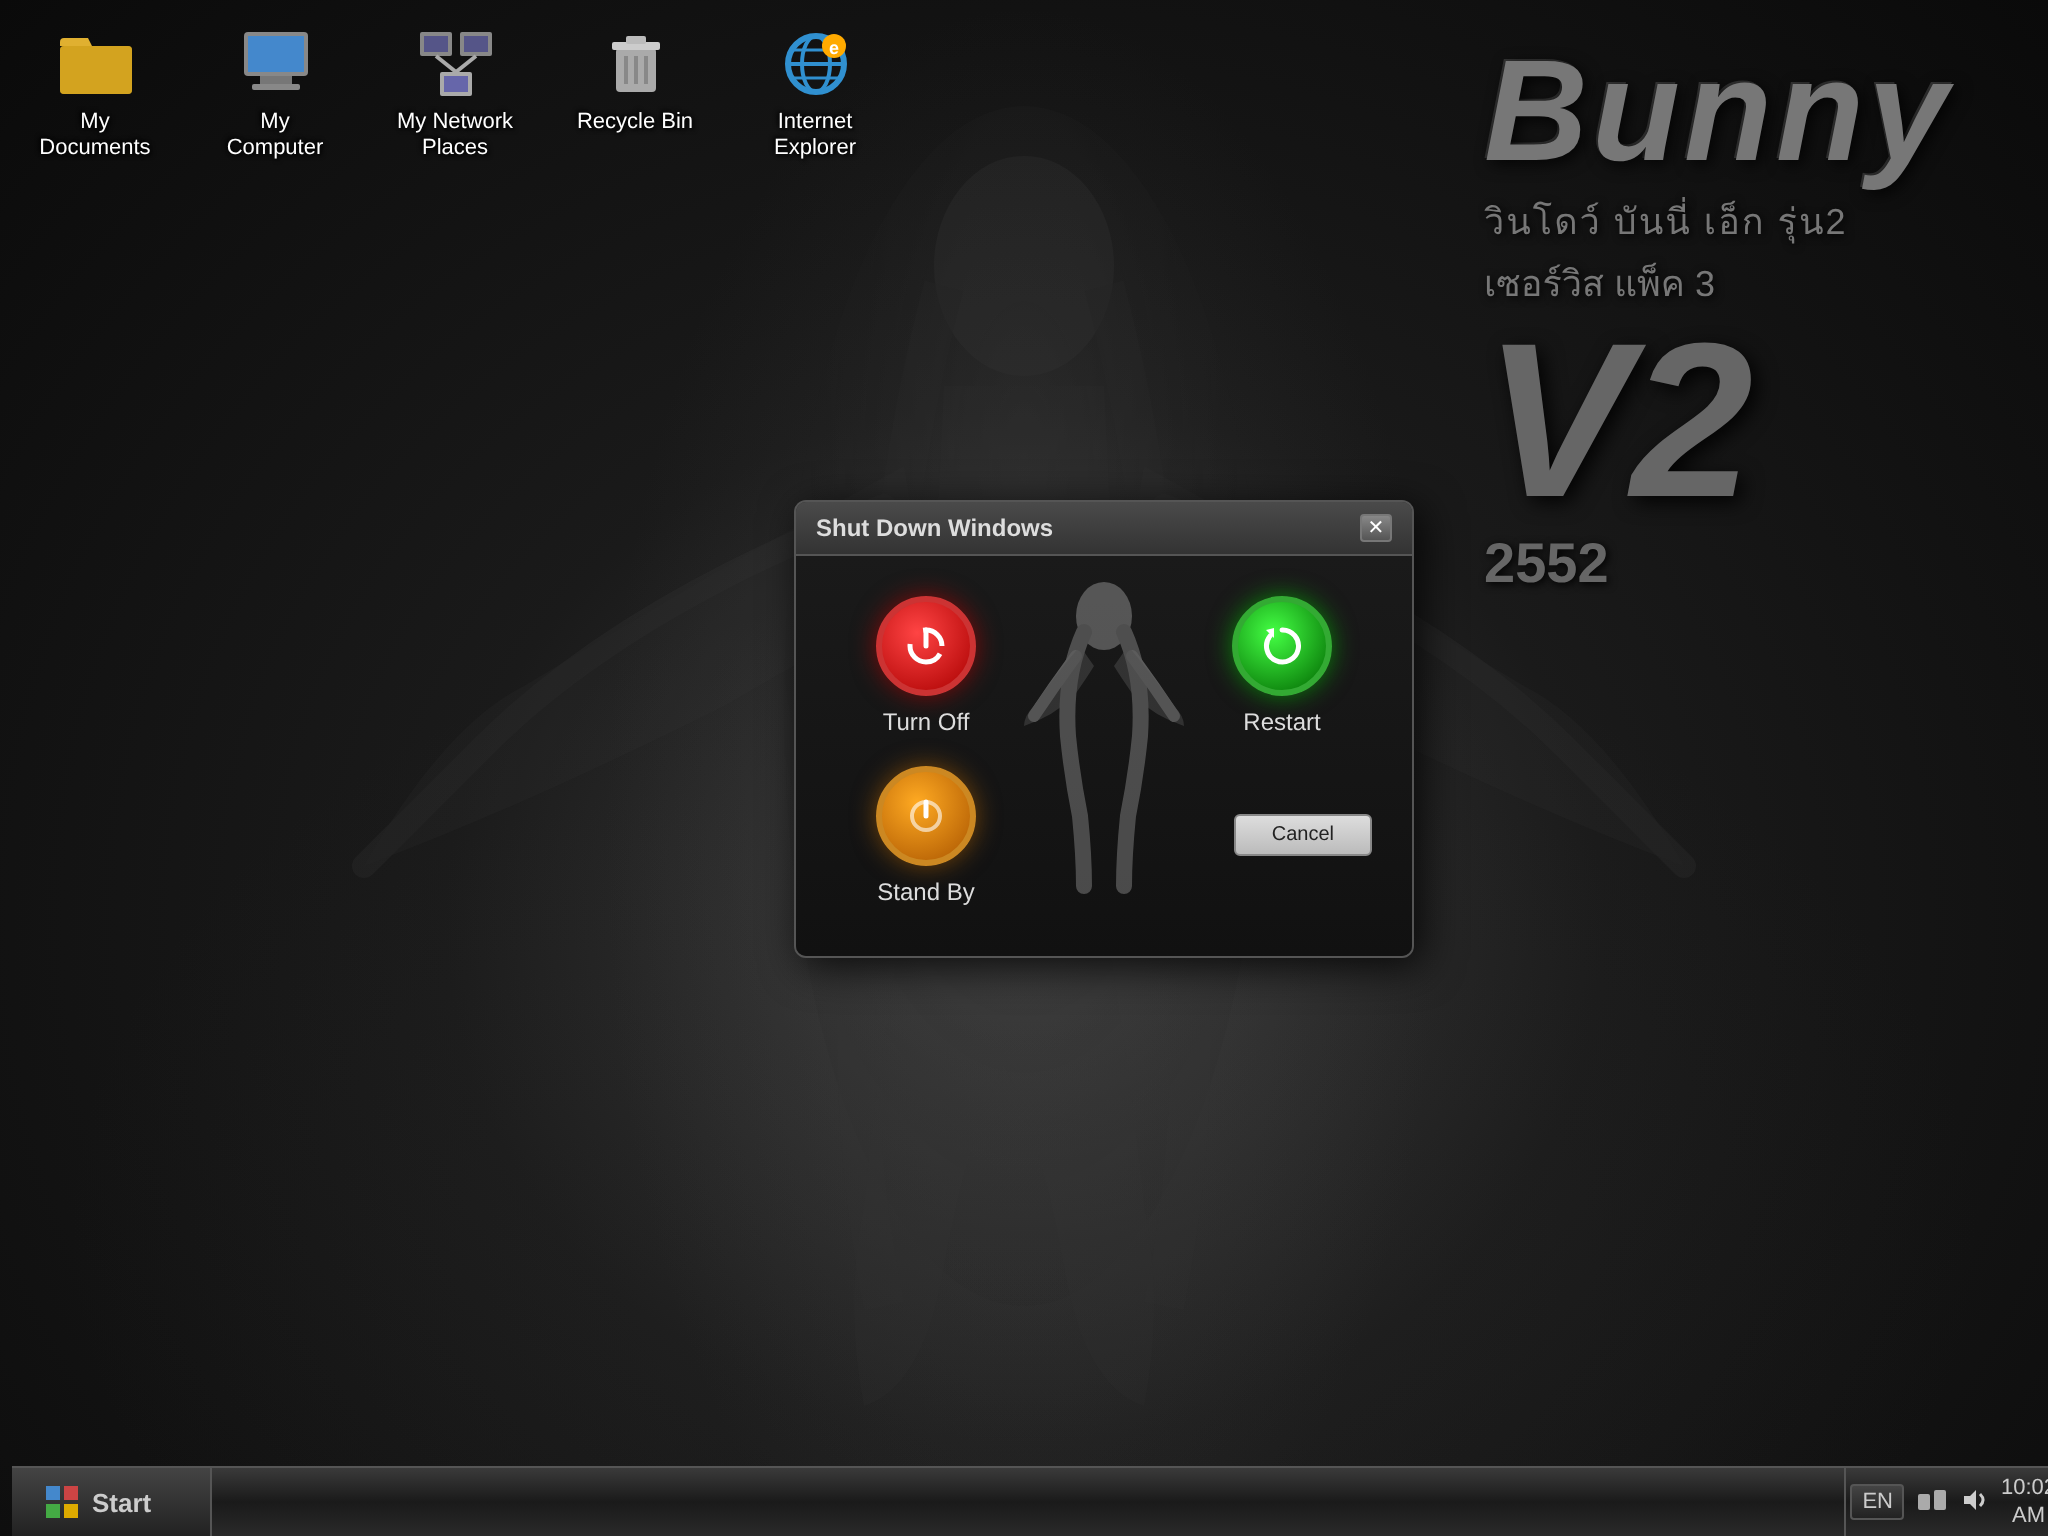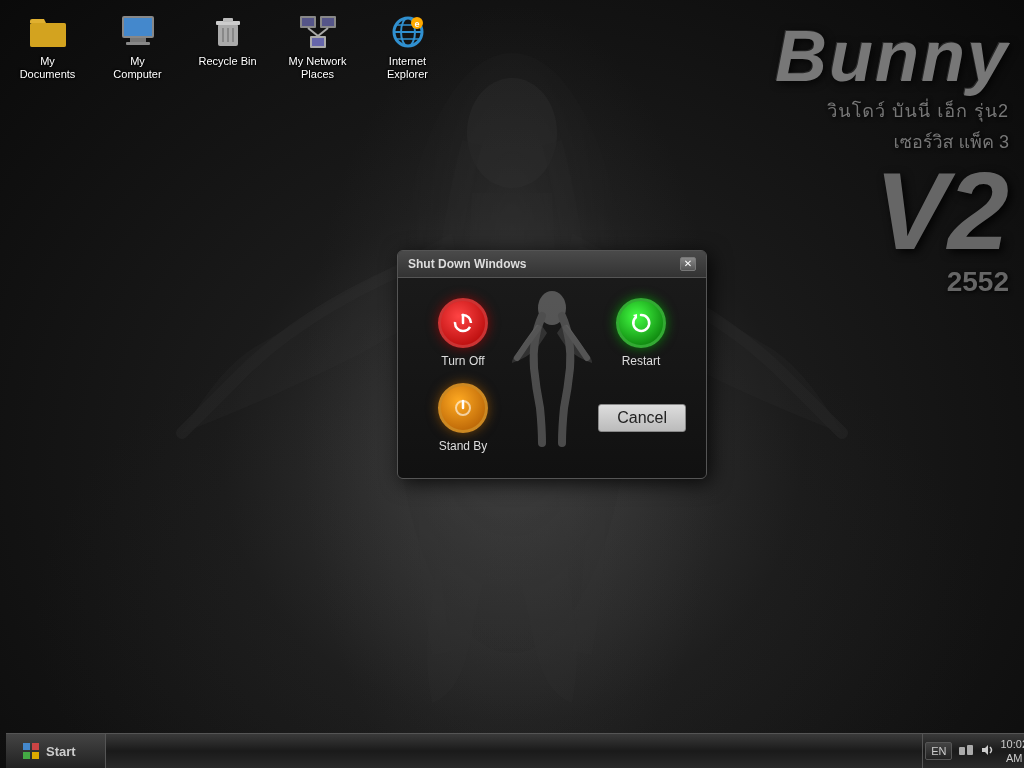--- a/index.html
+++ b/index.html
@@ -29,22 +29,22 @@
       inset: 0;
       background:
         radial-gradient(ellipse 300px 600px at 50% 55%, rgba(80,80,80,0.3) 0%, transparent 70%),
         radial-gradient(ellipse 600px 400px at 50% 80%, rgba(60,60,60,0.2) 0%, transparent 80%);
     }
 
     
     .brand-text {
       position: absolute;
       top: 20px;
-      right: 15px;
-      text-align: right;
+      right: 48px;
+      text-align: left;
       color: #888;
       pointer-events: none;
     }
 
     .brand-title {
       font-size: 72px;
       font-weight: 900;
       color: #777;
       text-shadow: 2px 2px 8px rgba(0,0,0,0.8), -1px -1px 0 #333;
       letter-spacing: 2px;
@@ -266,21 +266,21 @@
       position: relative;
       z-index: 2;
     }
 
     .cancel-btn {
       margin-left: auto;
       padding: 4px 18px;
       background: linear-gradient(to bottom, #ddd, #bbb);
       border: 1px solid #888;
       border-radius: 3px;
-      font-size: 16px;
+      font-size: 10px;
       color: #222;
       cursor: pointer;
       font-family: 'Tahoma', sans-serif;
     }
 
     
     .power-symbol {
       width: 24px;
       height: 24px;
     }
@@ -427,53 +427,53 @@
     <div class="desktop-icon">
       <div class="icon-img computer-icon">
         <svg width="40" height="36" viewBox="0 0 40 36">
           <rect x="4" y="2" width="32" height="22" rx="2" fill="#888"></rect>
           <rect x="6" y="4" width="28" height="18" fill="#4488cc"></rect>
           <rect x="12" y="24" width="16" height="4" fill="#777"></rect>
           <rect x="8" y="28" width="24" height="3" rx="1" fill="#888"></rect>
         </svg>
       </div>
       <div class="icon-label">My Computer</div>
-    </div>
-
-    <div class="desktop-icon">
-      <div class="icon-img trash-icon">
-        <svg width="36" height="36" viewBox="0 0 36 36">
-          <rect x="8" y="10" width="20" height="22" rx="2" fill="#aaa"></rect>
-          <rect x="6" y="7" width="24" height="4" rx="1" fill="#ccc"></rect>
-          <rect x="13" y="4" width="10" height="4" rx="1" fill="#bbb"></rect>
-          <line x1="13" y1="14" x2="13" y2="28" stroke="#888" stroke-width="2"></line>
-          <line x1="18" y1="14" x2="18" y2="28" stroke="#888" stroke-width="2"></line>
-          <line x1="23" y1="14" x2="23" y2="28" stroke="#888" stroke-width="2"></line>
-        </svg>
-      </div>
-      <div class="icon-label">Recycle Bin</div>
     </div>
 
     <div class="desktop-icon">
       <div class="icon-img network-icon">
         <svg width="40" height="36" viewBox="0 0 40 36">
           <rect x="2" y="2" width="16" height="12" rx="1" fill="#888"></rect>
           <rect x="4" y="4" width="12" height="8" fill="#558"></rect>
           <rect x="22" y="2" width="16" height="12" rx="1" fill="#888"></rect>
           <rect x="24" y="4" width="12" height="8" fill="#558"></rect>
           <rect x="12" y="22" width="16" height="12" rx="1" fill="#aaa"></rect>
           <rect x="14" y="24" width="12" height="8" fill="#66a"></rect>
           <line x1="10" y1="14" x2="20" y2="22" stroke="#aaa" stroke-width="2"></line>
           <line x1="30" y1="14" x2="20" y2="22" stroke="#aaa" stroke-width="2"></line>
         </svg>
       </div>
       <div class="icon-label">My Network Places</div>
     </div>
 
     <div class="desktop-icon">
+      <div class="icon-img trash-icon">
+        <svg width="36" height="36" viewBox="0 0 36 36">
+          <rect x="8" y="10" width="20" height="22" rx="2" fill="#aaa"></rect>
+          <rect x="6" y="7" width="24" height="4" rx="1" fill="#ccc"></rect>
+          <rect x="13" y="4" width="10" height="4" rx="1" fill="#bbb"></rect>
+          <line x1="13" y1="14" x2="13" y2="28" stroke="#888" stroke-width="2"></line>
+          <line x1="18" y1="14" x2="18" y2="28" stroke="#888" stroke-width="2"></line>
+          <line x1="23" y1="14" x2="23" y2="28" stroke="#888" stroke-width="2"></line>
+        </svg>
+      </div>
+      <div class="icon-label">Recycle Bin</div>
+    </div>
+
+    <div class="desktop-icon">
       <div class="icon-img ie-icon">
         <svg width="38" height="38" viewBox="0 0 38 38">
           <circle cx="19" cy="19" r="14" fill="none" stroke="#3090d0" stroke-width="3"></circle>
           <ellipse cx="19" cy="19" rx="7" ry="14" fill="none" stroke="#3090d0" stroke-width="2"></ellipse>
           <line x1="5" y1="19" x2="33" y2="19" stroke="#3090d0" stroke-width="2"></line>
           <line x1="7" y1="12" x2="31" y2="12" stroke="#3090d0" stroke-width="1.5"></line>
           <line x1="7" y1="26" x2="31" y2="26" stroke="#3090d0" stroke-width="1.5"></line>
           <circle cx="28" cy="10" r="6" fill="#ffaa00"></circle>
           <text x="28" y="14" text-anchor="middle" font-size="9" fill="white" font-weight="bold">e</text>
         </svg>

